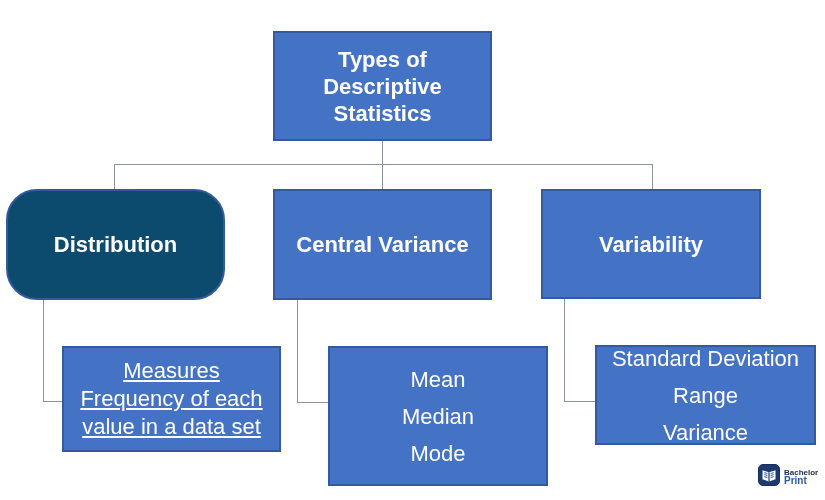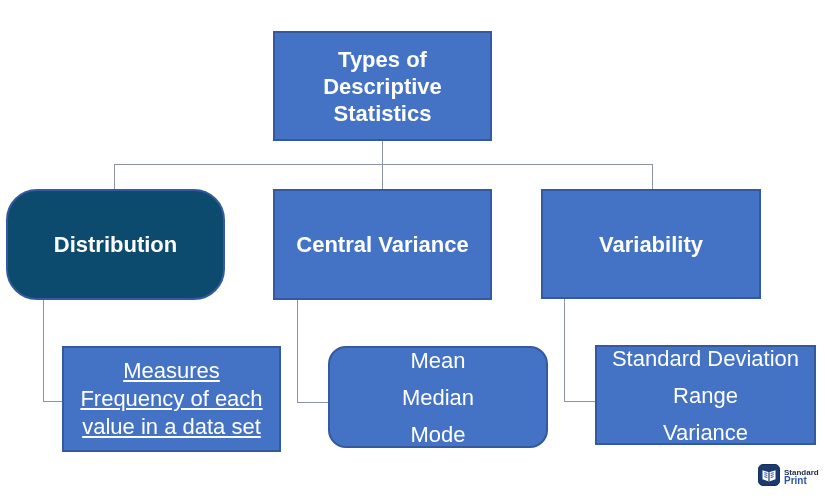--- a/index.html
+++ b/index.html
@@ -32,21 +32,21 @@
   .conn { position: absolute; background: #8b94a5; }
   .conn.v { width: 1px; }
   .conn.h { height: 1px; }
 
   
   #node-root        { left: 273px; top: 31px;  width: 219px; height: 110px; }
   #node-dist        { left: 6px;   top: 189px; width: 219px; height: 111px; }
   #node-central     { left: 273px; top: 189px; width: 219px; height: 111px; }
   #node-var         { left: 541px; top: 189px; width: 220px; height: 110px; }
   #node-dist-det    { left: 62px;  top: 346px; width: 219px; height: 106px; }
-  #node-central-det { left: 328px; top: 346px; width: 220px; height: 102px; border-radius: 18px; }
+  #node-central-det { left: 328px; top: 346px; width: 220px; height: 140px; }
   #node-var-det     { left: 595px; top: 345px; width: 221px; height: 100px; }
 
   #conn-root-v   { left: 382px; top: 141px; height: 48px; }
   #conn-main-h   { left: 114px; top: 164px; width: 539px; }
   #conn-left-v   { left: 114px; top: 164px; height: 25px; }
   #conn-right-v  { left: 652px; top: 164px; height: 25px; }
 
   #conn-d1-v { left: 43px;  top: 300px; height: 102px; }
   #conn-d1-h { left: 43px;  top: 401px; width: 20px; }
   #conn-d2-v { left: 297px; top: 300px; height: 103px; }
@@ -108,18 +108,18 @@
   <div id="logo">
     <span>
       <svg width="22" height="22" viewBox="0 0 22 22" aria-hidden="true">
         <rect x="0.5" y="0.5" width="21" height="21" rx="4.5" fill="#1d3a6e" stroke="#16305e"></rect>
         <path d="M4.5 6.2 L11 8.2 L17.5 6.2 L17.5 15.2 L11 17.4 L4.5 15.2 Z" fill="#ffffff"></path>
         <path d="M11 8.2 L11 17.4" stroke="#1d3a6e" stroke-width="1.2" fill="none"></path>
         <path d="M6.3 8.6 L9.4 9.6 M6.3 10.6 L9.4 11.6 M6.3 12.6 L9.4 13.6 M12.6 9.6 L15.7 8.6 M12.6 11.6 L15.7 10.6 M12.6 13.6 L15.7 12.6" stroke="#2d55a5" stroke-width="1" fill="none"></path>
       </svg>
     </span>
     <span class="logo-text">
-      <span class="logo-line1">Standard</span>
+      <span class="logo-line1">Bachelor</span>
       <span class="logo-line2">Print</span>
     </span>
   </div>
 
 </div>
 
 </body></html>

